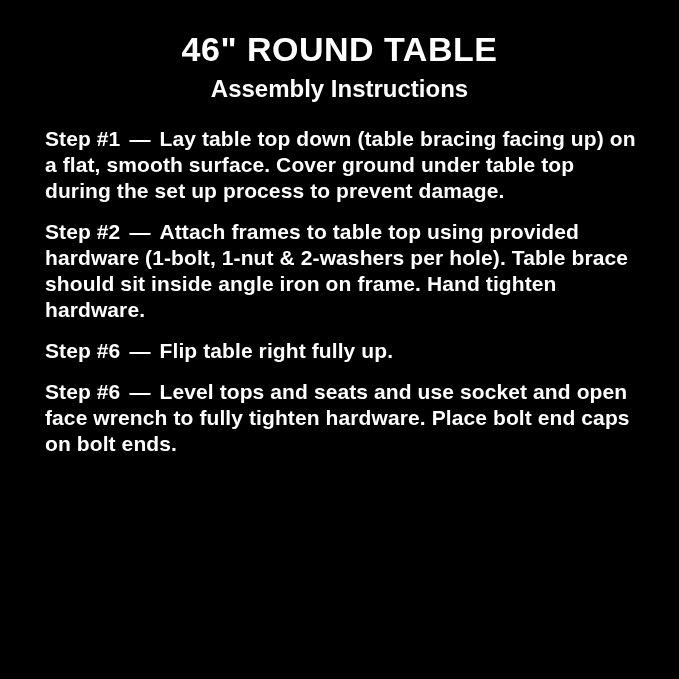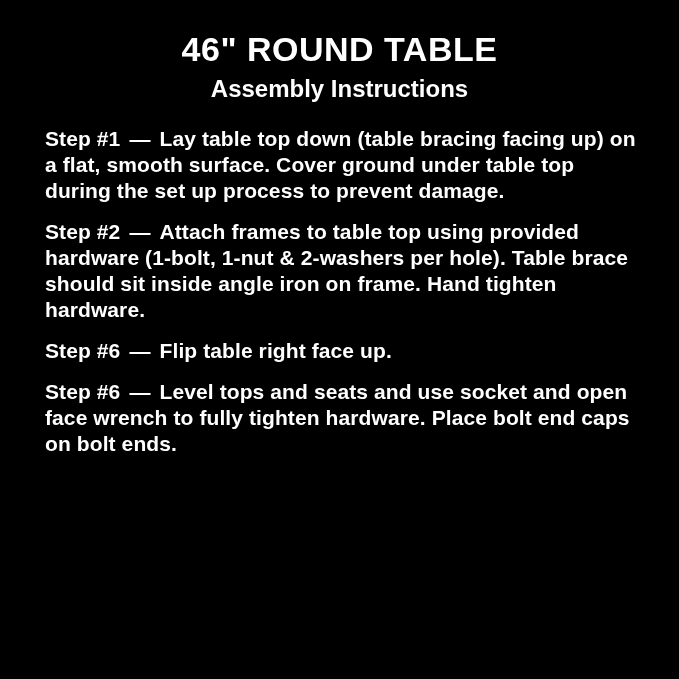--- a/index.html
+++ b/index.html
@@ -59,18 +59,18 @@
     <h2 class="subtitle">Assembly Instructions</h2>
   </div>
 
   <div>
     <p class="step"><span>Step #1</span><span class="dash">—</span><span>Lay table top down (table bracing facing up) on a flat, smooth surface. Cover ground under table top during the set up process to prevent damage.</span></p>
 
     <p class="step"><span>Step #2</span><span class="dash">—</span><span>Attach frames to table top using provided hardware (1-bolt, 1-nut &amp; 2-washers per hole). Table brace should sit inside angle iron on frame. Hand tighten hardware.</span></p>
 
 
 
-    <p class="step"><span>Step #6</span><span class="dash">—</span><span>Flip table right face up.</span></p>
+    <p class="step"><span>Step #6</span><span class="dash">—</span><span>Flip table right fully up.</span></p>
 
     <p class="step"><span>Step #6</span><span class="dash">—</span><span>Level tops and seats and use socket and open face wrench to fully tighten hardware. Place bolt end caps on bolt ends.</span></p>
   </div>
 
 </div>
 
 </body></html>

